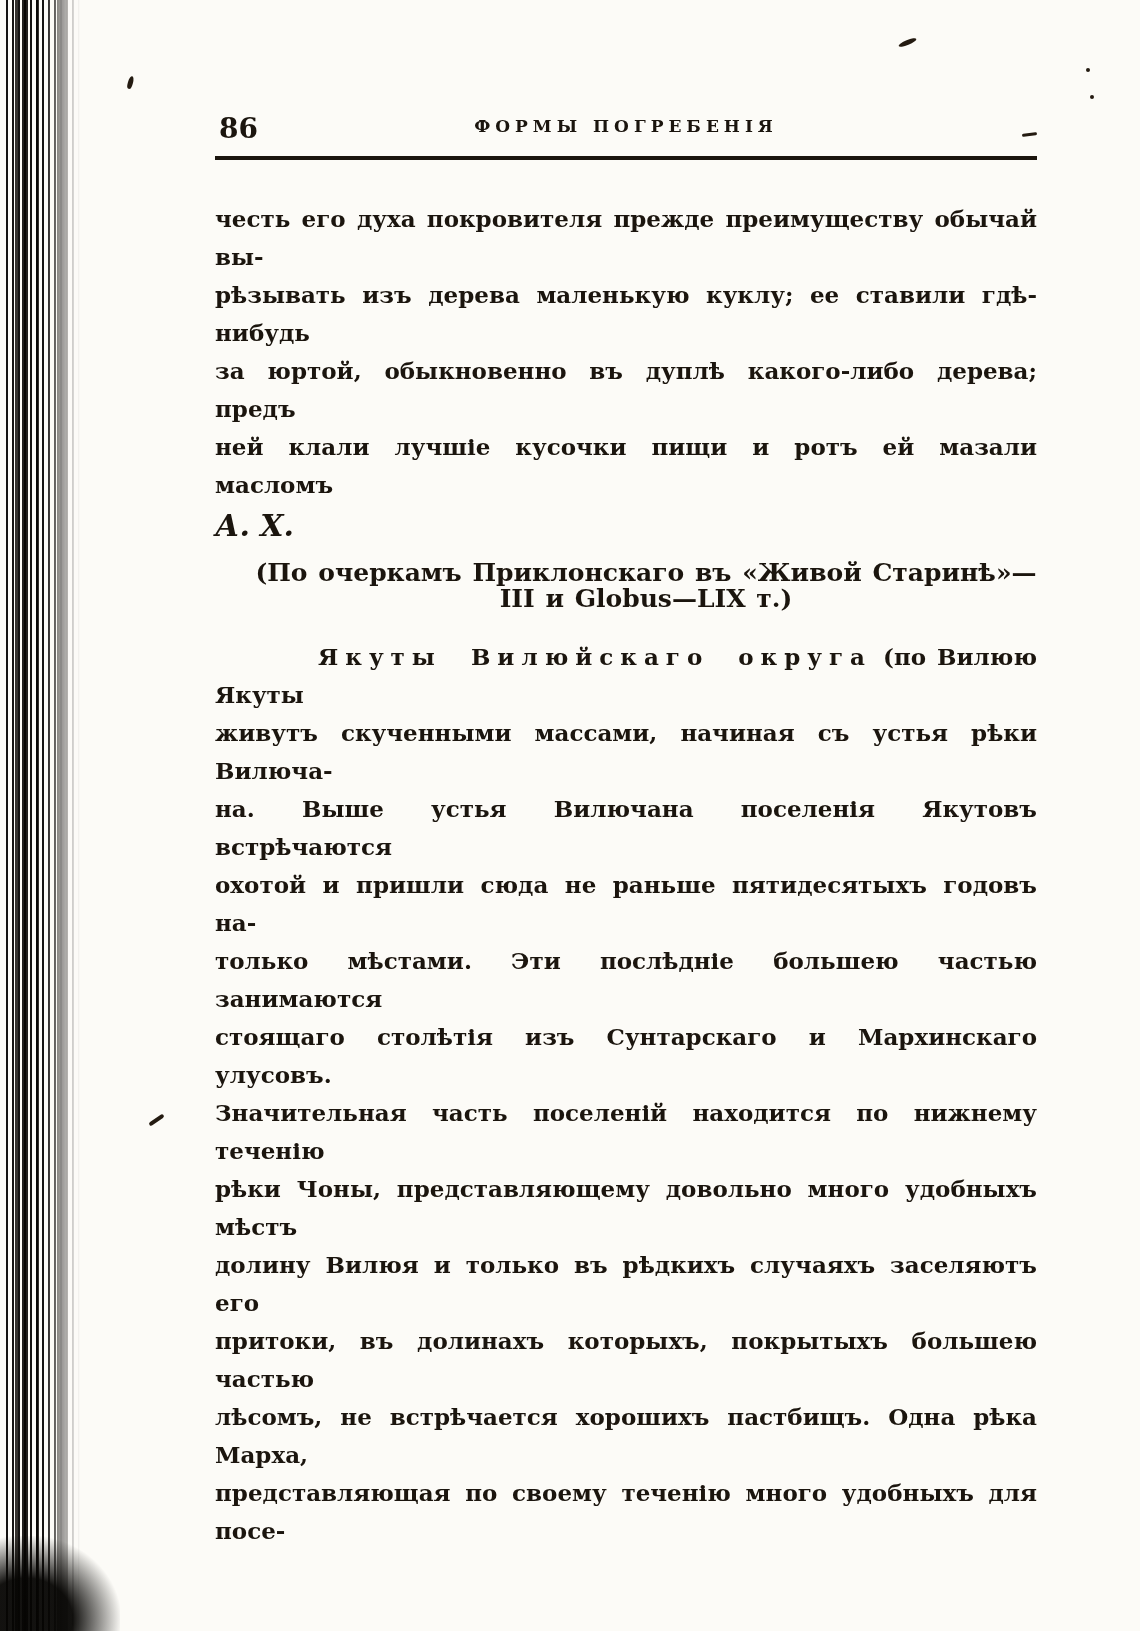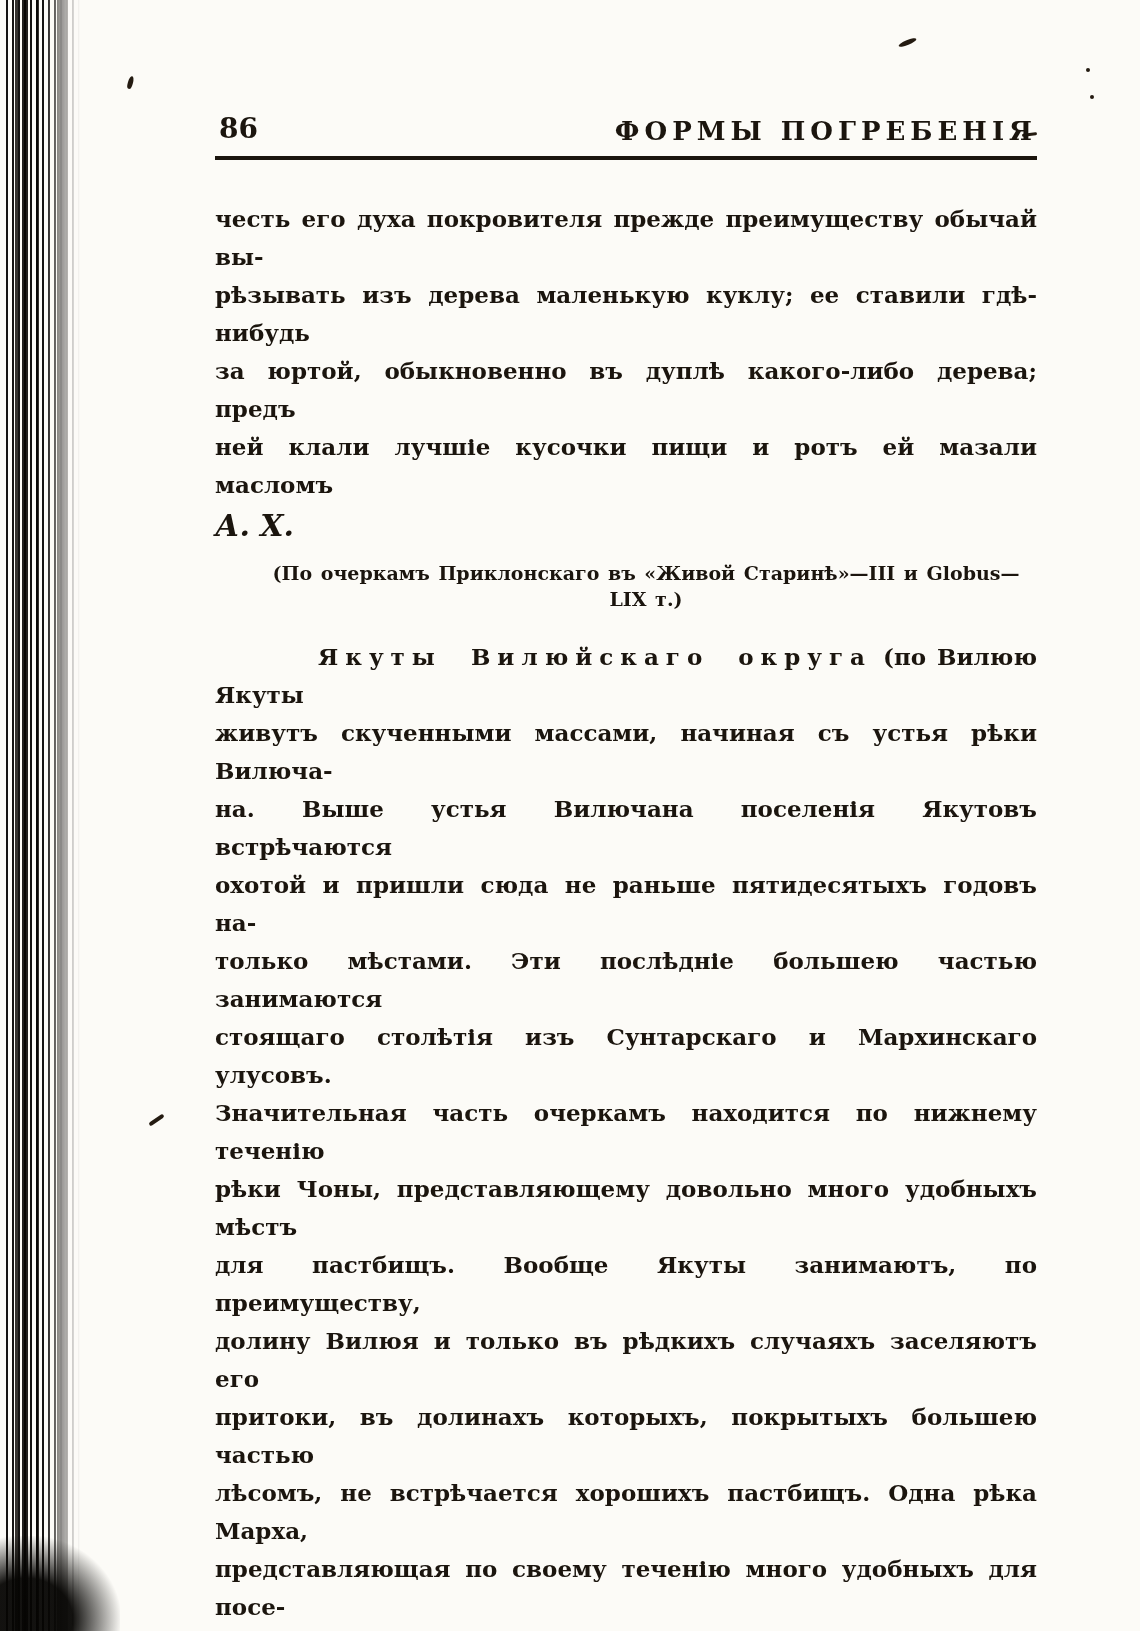--- a/index.html
+++ b/index.html
@@ -36,41 +36,41 @@
   .speck.s4 { left: 1086px; top: 68px; width: 4px; height: 4px; border-radius: 50%; }
   .speck.s5 { left: 898px; top: 40px; width: 19px; height: 5px; border-radius: 50%; transform: rotate(-22deg); }
   .speck.s6 { left: 1090px; top: 95px; width: 4px; height: 4px; border-radius: 50%; }
 
   
   .content { position: absolute; left: 215px; top: 112px; width: 822px; }
 
   .header { position: relative; height: 34px; }
   .page-num { position: absolute; left: 4px; top: 0; font-size: 28px; font-weight: 700; }
   .running-title {
-    position: absolute; left: 0; right: 0; top: 4px; text-align: right;
-    font-size: 26px; font-weight: 700; letter-spacing: 5px;
+    position: absolute; left: 0; right: 0; top: 4px; text-align: center;
+    font-size: 17px; font-weight: 700; letter-spacing: 5px;
   }
   .rule { height: 4px; background: var(--ink, #17130e); margin-top: 10px; }
 
   .paragraph { font-size: 23px; font-weight: 700; line-height: 38px; word-spacing: 3px; }
   .line { text-align: justify; text-align-last: justify; }
   .p1 > .line:last-child, .para-body > .line:last-child { text-align-last: left; }
 
   .p1 { margin-top: 40px; }
   .p2 { margin-top: 26px; }
   .first-line { text-indent: 62px; }
   .spaced { letter-spacing: 7px; word-spacing: 14px; margin-left: 41px; }
 
   .signature {
     margin-top: 2px; padding-right: 30px; text-align: left;
     font-style: italic; font-weight: 700; font-size: 30px; line-height: 40px;
   }
   .source {
     margin-top: 14px; text-align: center;
-    font-size: 19px; font-weight: 700; word-spacing: 2px; line-height: 26px; margin-left: 40px;
+    font-size: 25px; font-weight: 700; word-spacing: 2px; line-height: 26px; margin-left: 40px;
   }
 </style>
 </head>
 <body style="--paper: #fcfbf7; --ink: #1b150e;">
 
 <div class="binding"></div>
 <div class="corner-blob"></div>
 <div class="speck s1"></div>
 <div class="speck s2"></div>
 <div class="speck s3"></div>
@@ -101,23 +101,22 @@
     <div class="line first-line">
       <span class="spaced">Якуты Вилюйскаго округа</span>
       <span>(по Вилюю Якуты</span>
     </div>
     <div class="para-body">
         <div class="line">живутъ скученными массами, начиная съ устья рѣки Вилюча-</div>
         <div class="line">на. Выше устья Вилючана поселенія Якутовъ встрѣчаются</div>
         <div class="line">охотой и пришли сюда не раньше пятидесятыхъ годовъ на-</div>
         <div class="line">только мѣстами. Эти послѣдніе большею частью занимаются</div>
         <div class="line">стоящаго столѣтія изъ Сунтарскаго и Мархинскаго улусовъ.</div>
-        <div class="line">Значительная часть очеркамъ находится по нижнему теченію</div>
+        <div class="line">Значительная часть поселеній находится по нижнему теченію</div>
         <div class="line">рѣки Чоны, представляющему довольно много удобныхъ мѣстъ</div>
-        <div class="line">для пастбищъ. Вообще Якуты занимаютъ, по преимуществу,</div>
         <div class="line">долину Вилюя и только въ рѣдкихъ случаяхъ заселяютъ его</div>
         <div class="line">притоки, въ долинахъ которыхъ, покрытыхъ большею частью</div>
         <div class="line">лѣсомъ, не встрѣчается хорошихъ пастбищъ. Одна рѣка Марха,</div>
         <div class="line">представляющая по своему теченію много удобныхъ для посе-</div>
       </div>
   </div>
 
 </div>
 
 </body></html>

